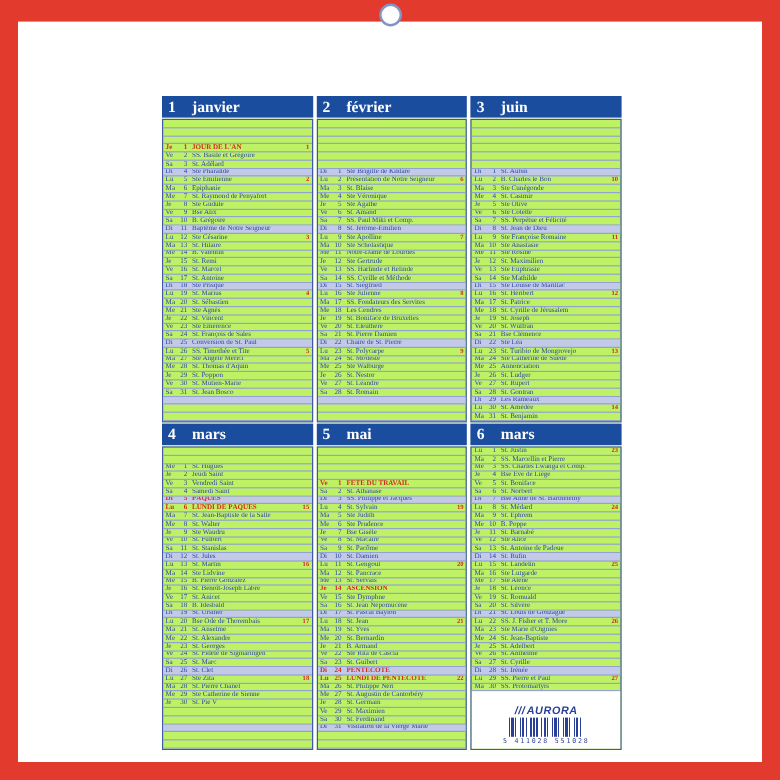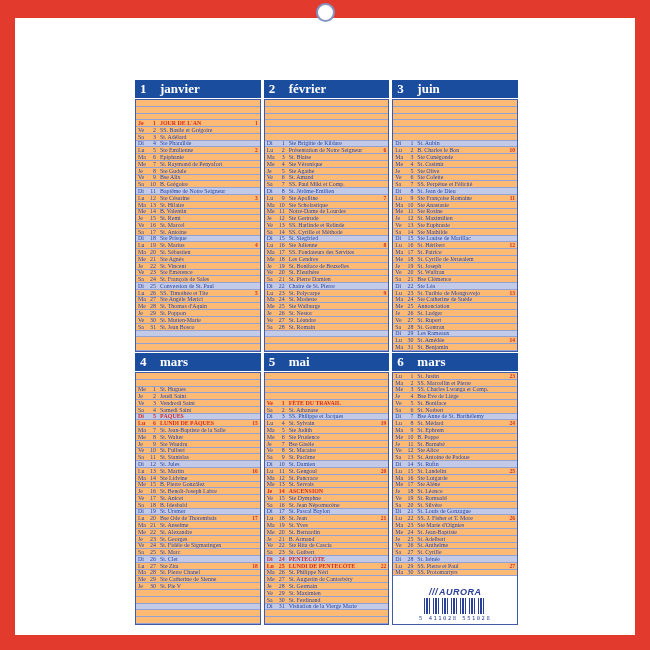--- a/index.html
+++ b/index.html
@@ -17,21 +17,21 @@
          font-weight:700;font-size:50px;letter-spacing:-1px;color:var(--title-red,#d5281d);}
   
   .cal{position:absolute;left:135px;width:383px;display:grid;
        grid-template-columns:1fr 1fr 1fr;column-gap:3px;z-index:2;}
   .cal1{top:80px;}
   .cal2{top:353px;}
   .mhead{background:var(--header-blue,#1b4d9e);color:#fff;height:18px;margin-bottom:1px;
          display:flex;align-items:center;font-weight:700;font-size:13px;}
   .mnum{padding-left:5px;width:13px;}
   .mname{padding-left:7px;}
-  .mbody{height:253px;border:1px solid #4059a8;background:#fdba74;box-sizing:border-box;
+  .mbody{height:253px;border:1px solid #4059a8;background:#bef264;box-sizing:border-box;
          display:flex;flex-direction:column;overflow:hidden;}
   .row{flex:0 0 6.784px;height:6.784px;box-sizing:border-box;display:flex;align-items:center;
        border-bottom:0.6px solid var(--line-blue,#93a2d2);
        font-size:5.9px;line-height:6.2px;color:var(--ink-blue,#2946a0);
        white-space:nowrap;overflow:hidden;}
   .row.sun{background:var(--sunday-bg,#c3cae7);}
   .row.hol .wd,.row.hol .dn,.row.hol .nm{color:var(--holiday-red,#d22c20);font-weight:700;}
   .wd{width:10px;padding-left:2px;}
   .dn{width:8px;text-align:right;}
   .nm{padding-left:4px;flex:1 1 auto;overflow:hidden;}

